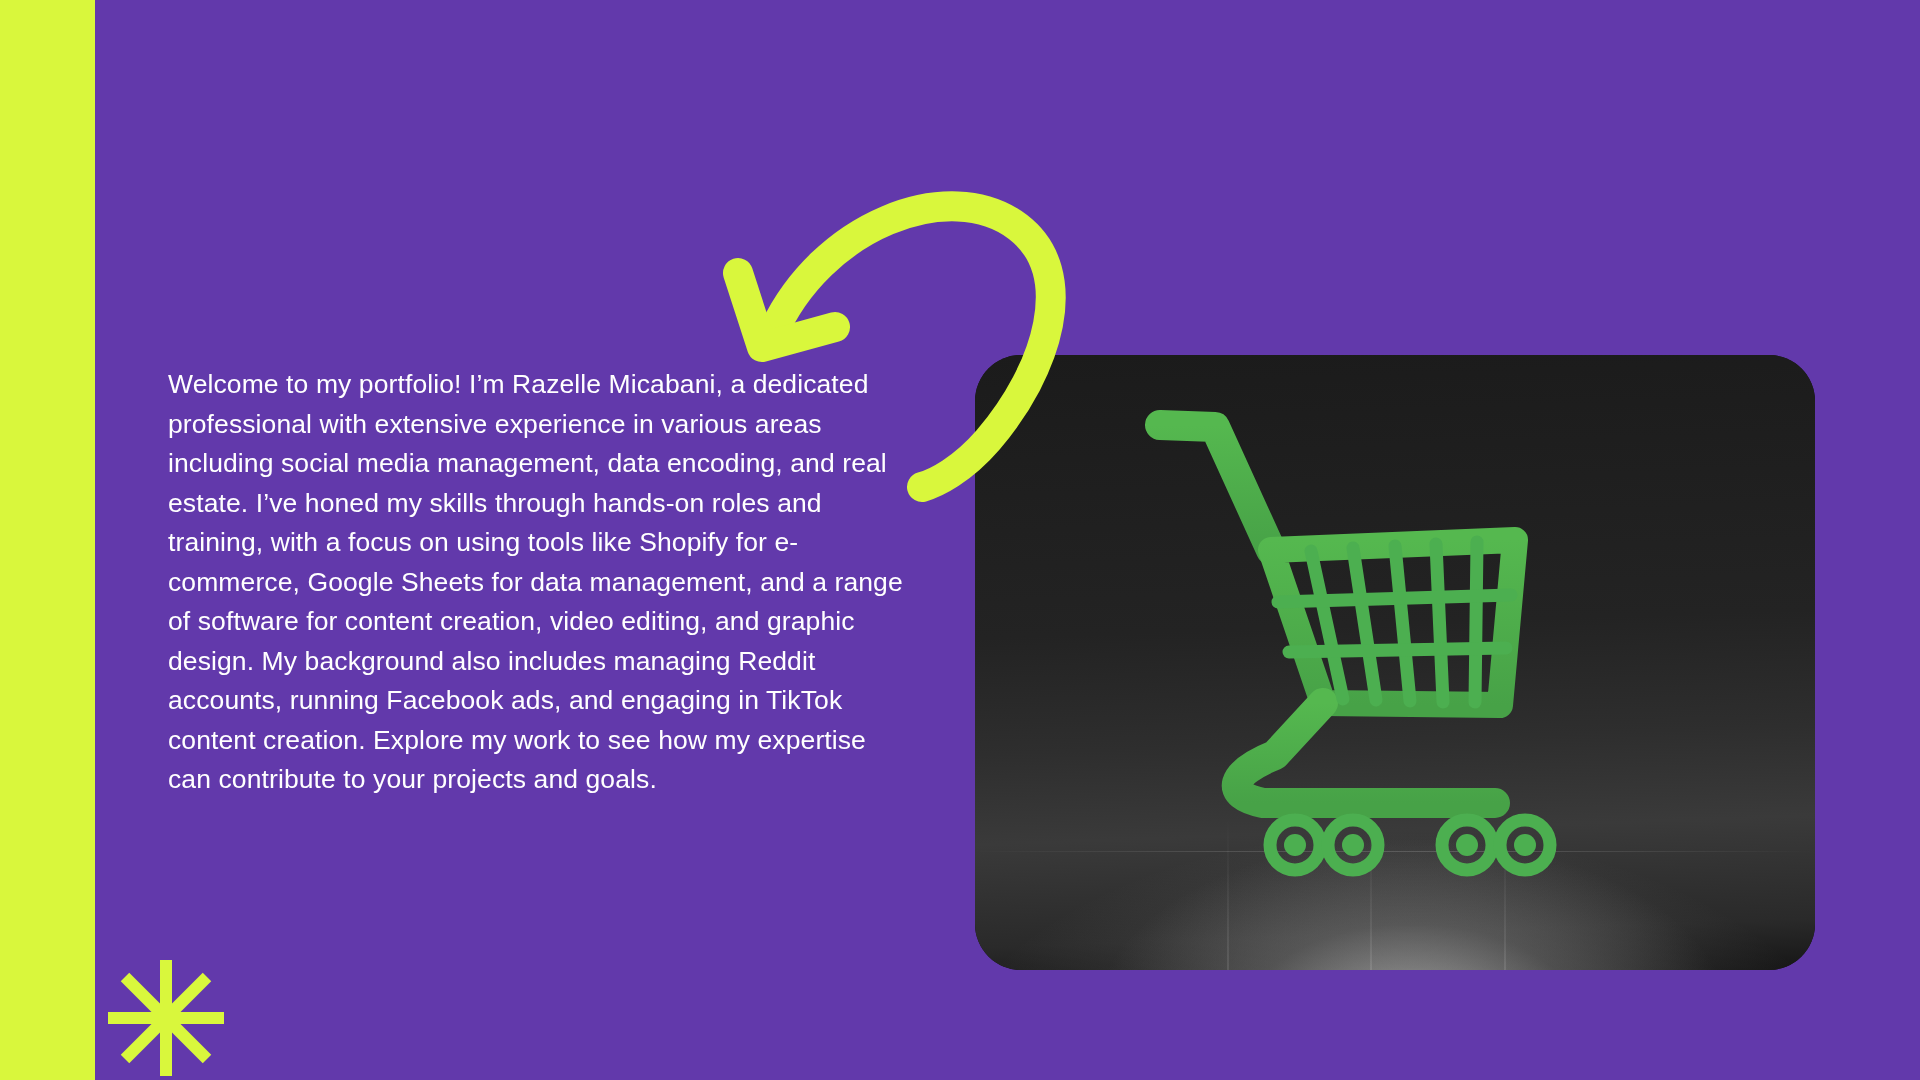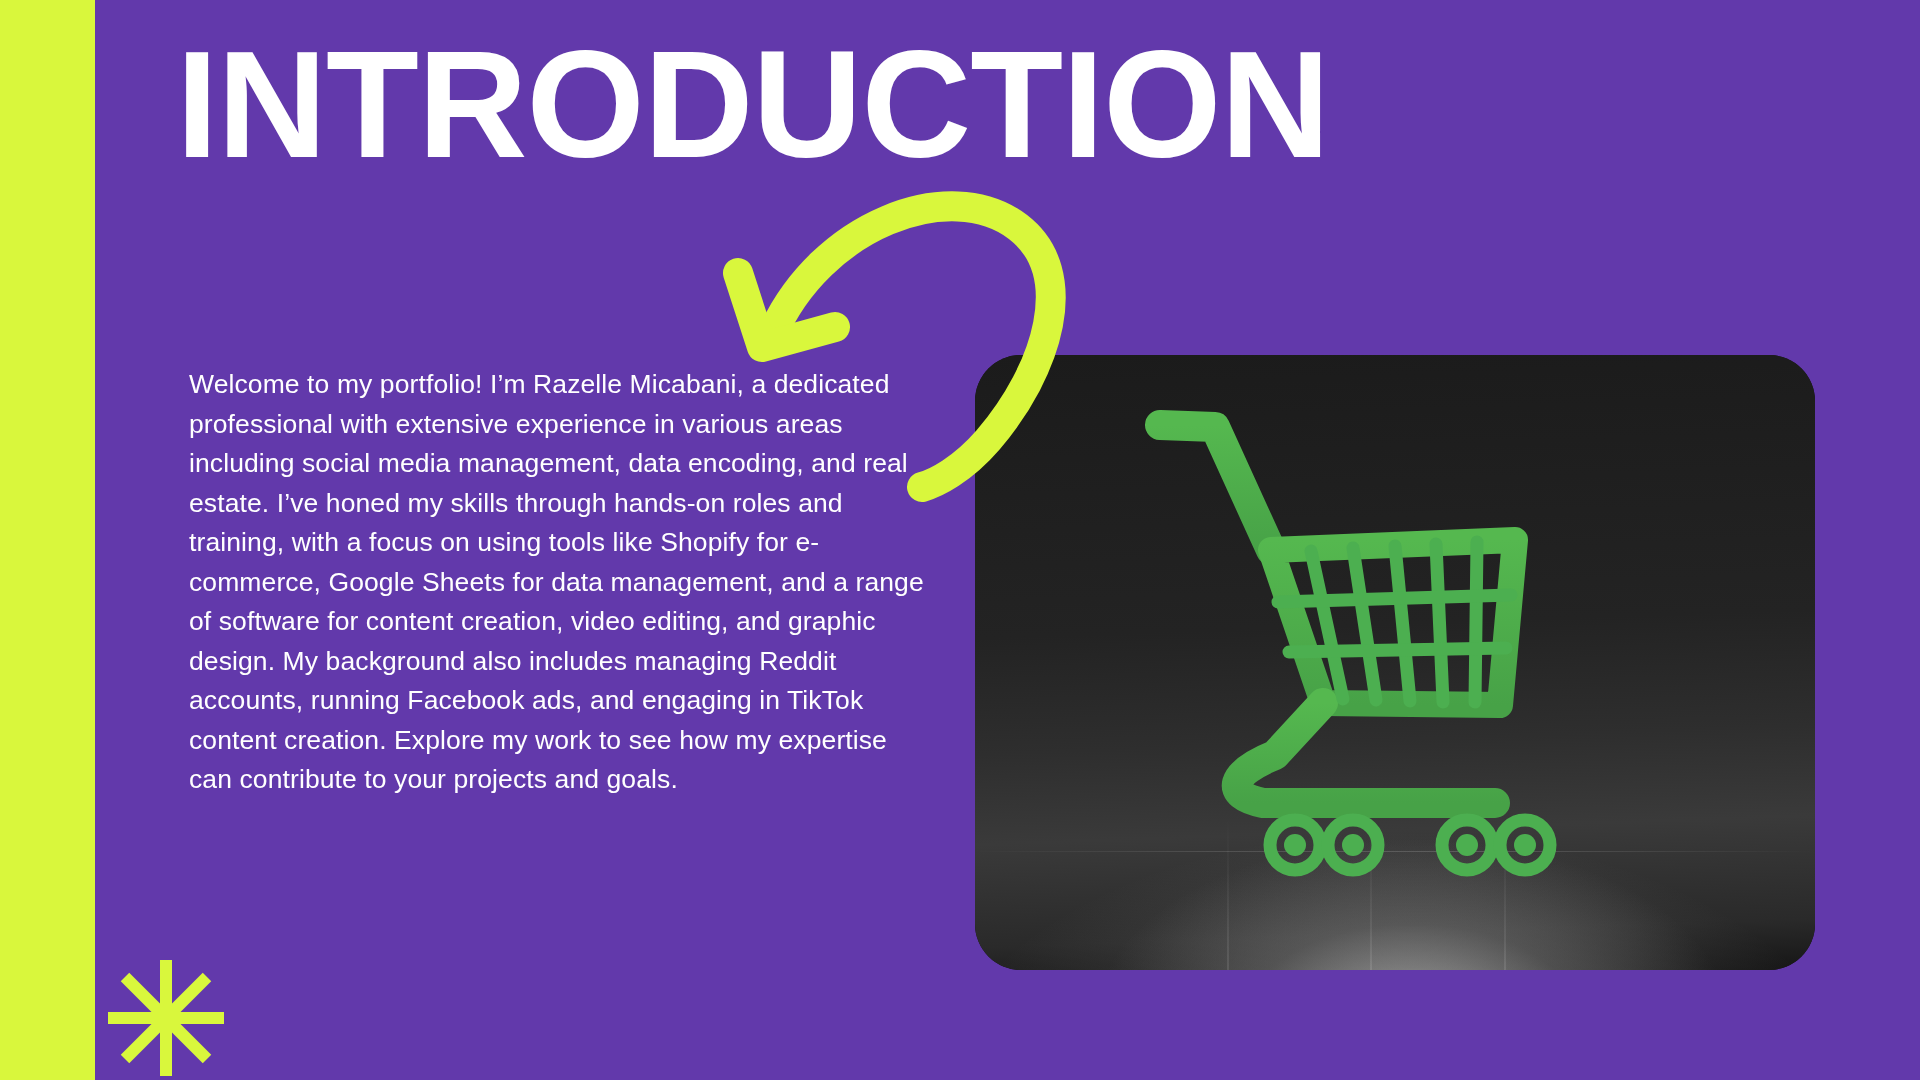--- a/index.html
+++ b/index.html
@@ -53,21 +53,20 @@
     left:168px;
     top:365px;
     width:735px;
     color:#ffffff;
     font-family:"Liberation Sans", sans-serif;
     font-size:26.5px;
     font-weight:400;
     line-height:39.5px;
     letter-spacing:0.1px;
     z-index:4;
-    margin-left:21px;
   }
 
   
   #photo-card {
     position:absolute;
     left:975px;
     top:355px;
     width:840px;
     height:615px;
     border-radius:46px;
@@ -131,21 +130,20 @@
     z-index:4;
   }
 </style>
 </head>
 <body>
 
 <div id="slide">
 
   <div id="left-bar"></div>
 
-  <div id="title">INTRODUCTION</div>
 
   <div id="body-text">Welcome to my portfolio! I’m Razelle Micabani, a dedicated professional with extensive experience in various areas including social media management, data encoding, and real estate. I’ve honed my skills through hands-on roles and training, with a focus on using tools like Shopify for e-commerce, Google Sheets for data management, and a range of software for content creation, video editing, and graphic design. My background also includes managing Reddit accounts, running Facebook ads, and engaging in TikTok content creation. Explore my work to see how my expertise can contribute to your projects and goals.</div>
 
   <div id="photo-card">
     <div id="photo-bg"></div>
     <div class="wall-seam" id="seam-a"></div>
     <div class="wall-seam" id="seam-b"></div>
     <div class="wall-seam" id="seam-c"></div>
     <div id="floor-line"></div>
 

